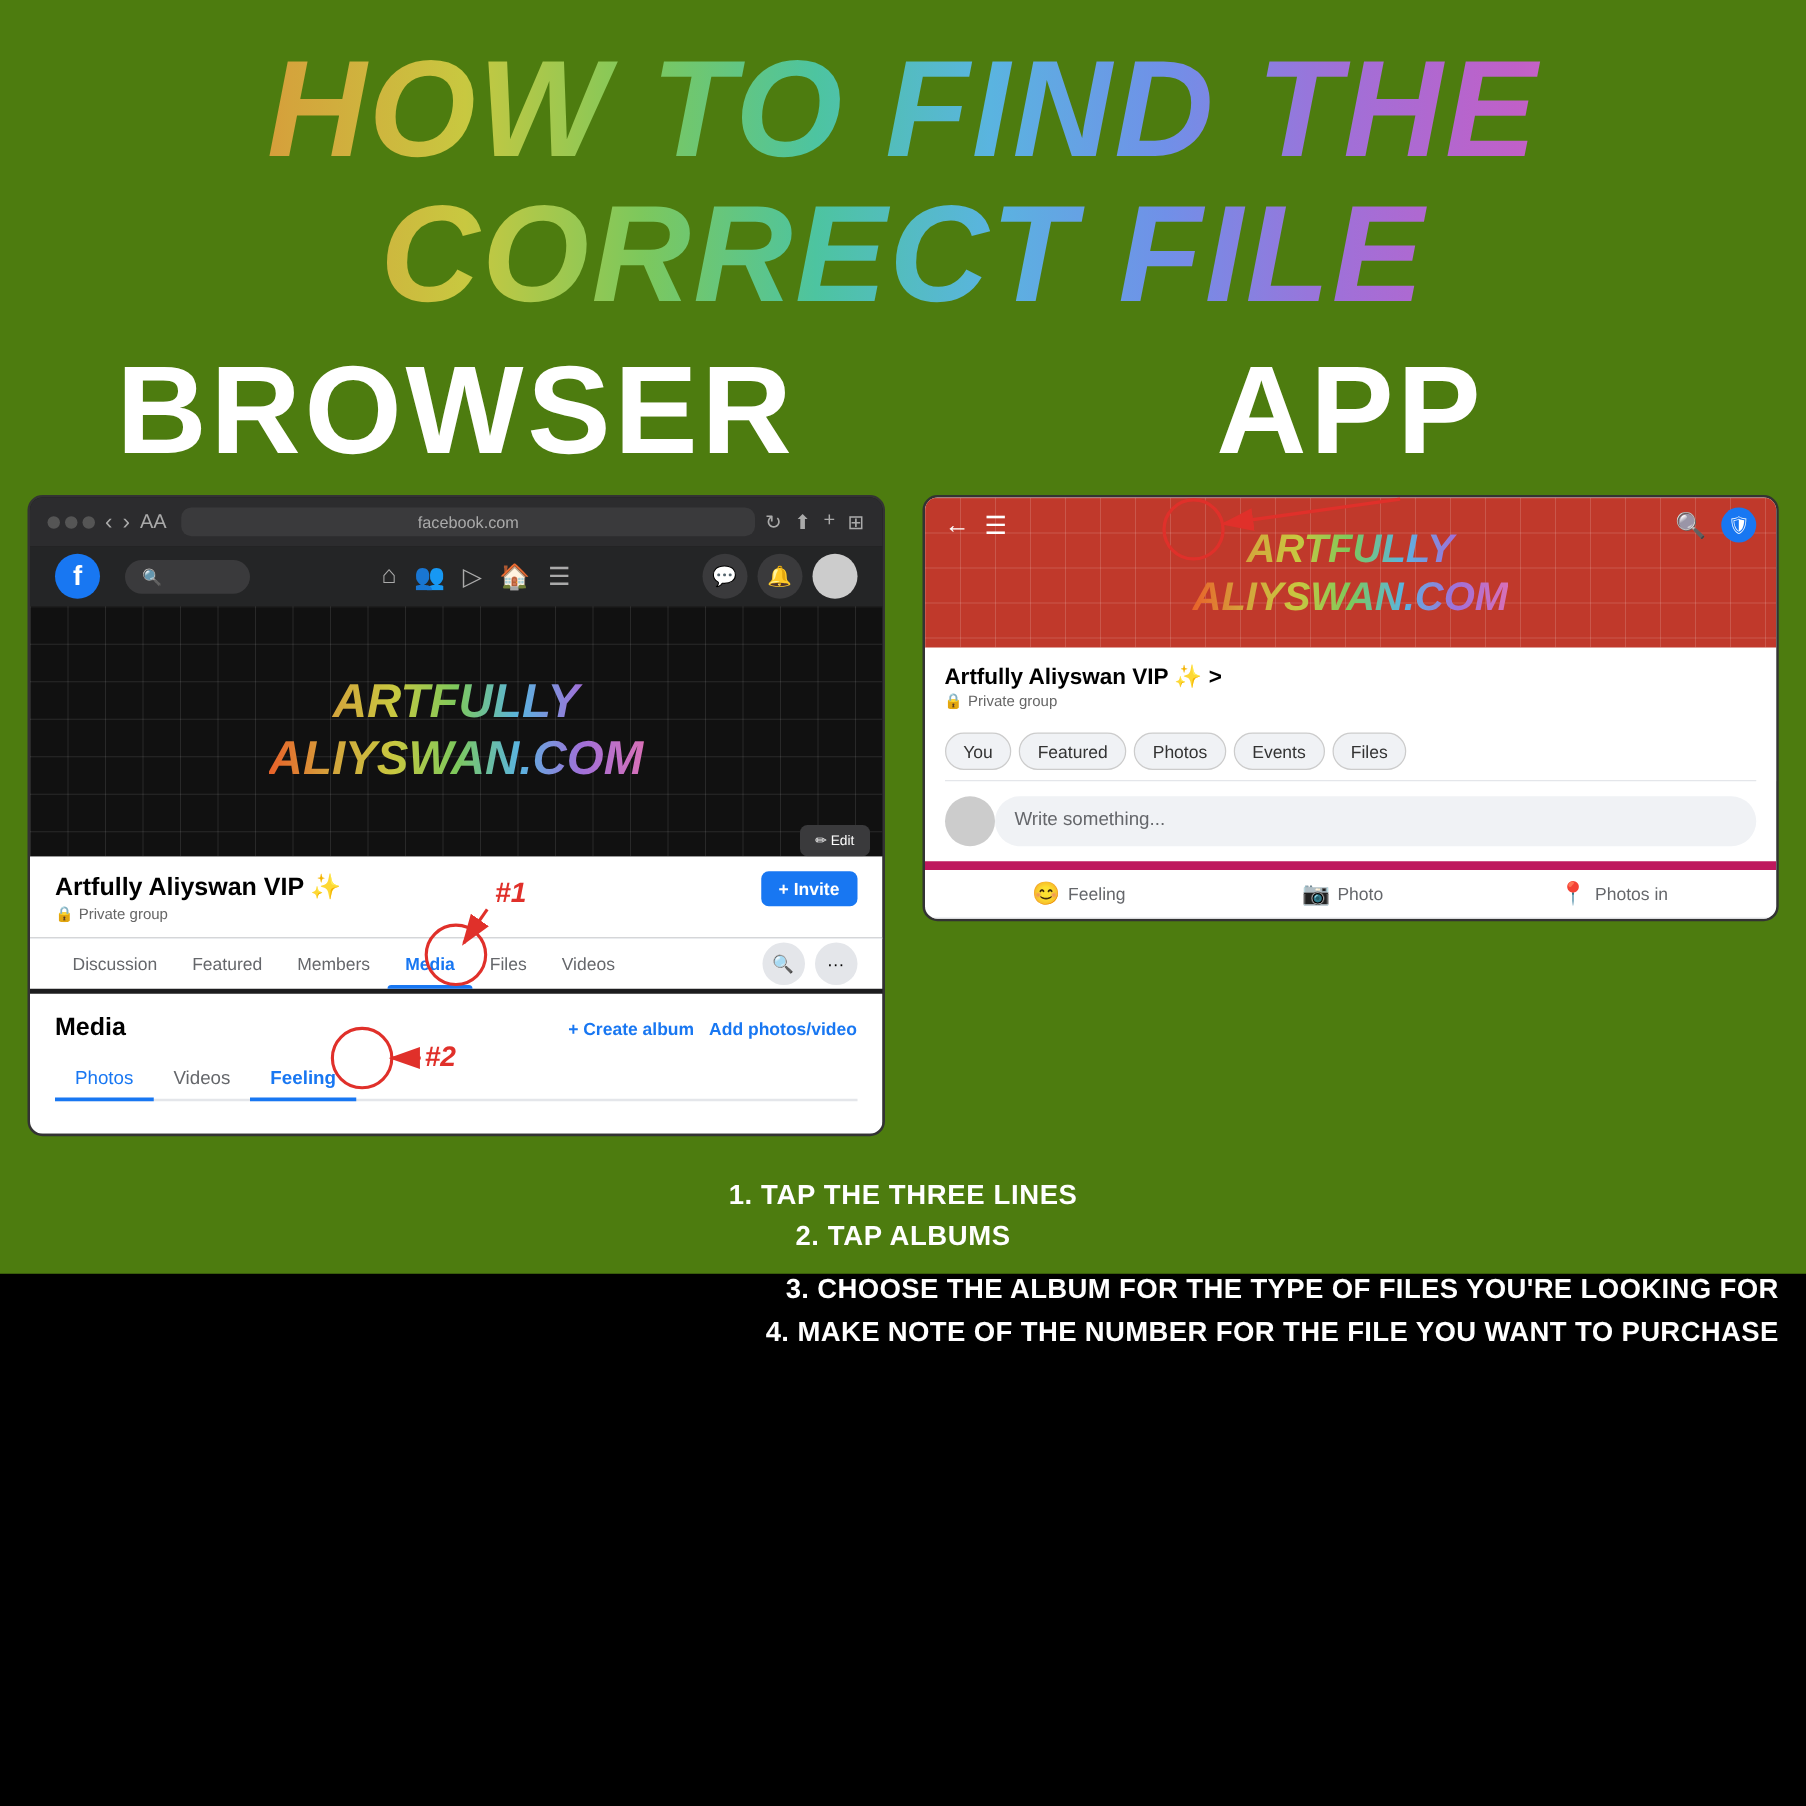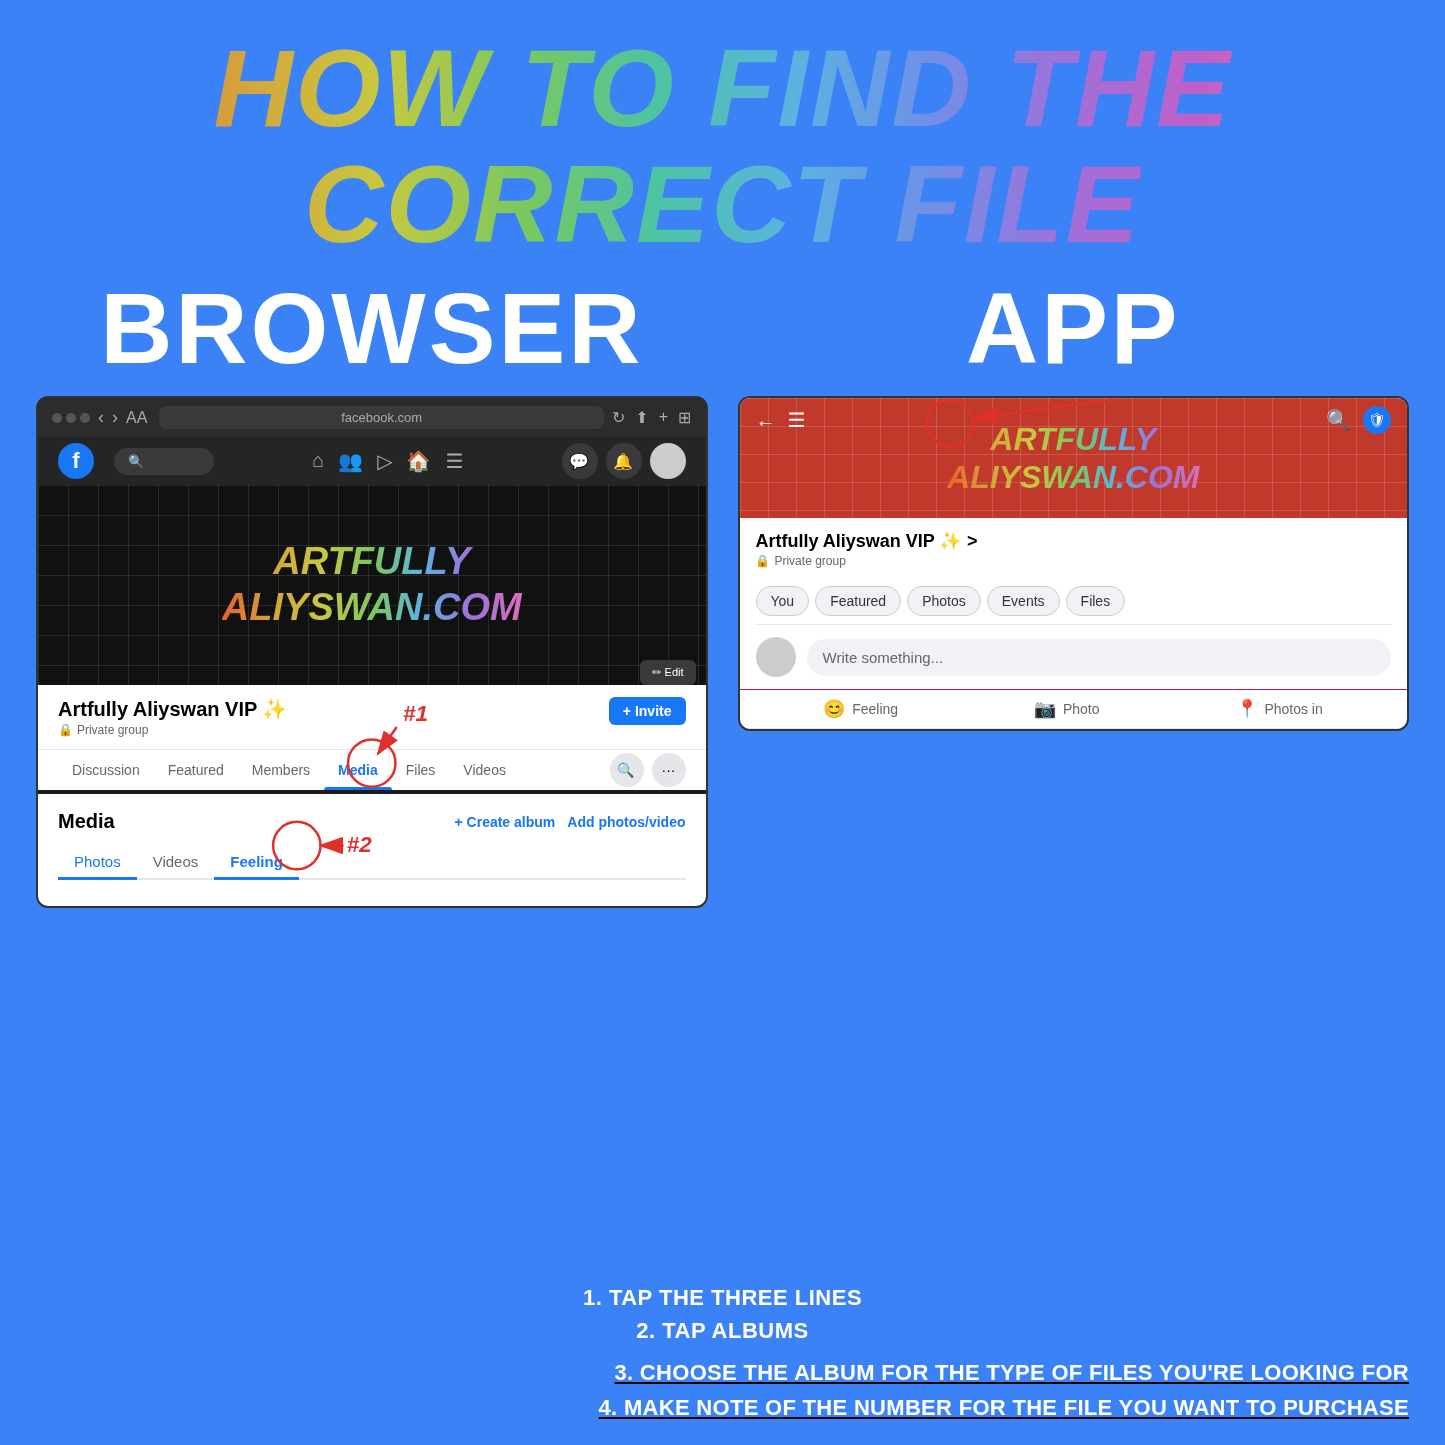--- a/index.html
+++ b/index.html
@@ -6,26 +6,26 @@
     body {
       width: 1445px;
       height: 1445px;
       background: #000;
       font-family: Arial, sans-serif;
       overflow: hidden;
     }
 
     .main-container {
       width: 1445px;
-      height: 1445px;
-      background: #3b82f6;
+      height: 1019px;
+      background: #4d7c0f;
       display: flex;
       flex-direction: column;
       align-items: center;
-      padding: 30px 36px 20px;
+      padding: 30px 22px 20px;
     }
 
     
     .title-row {
       width: 100%;
       text-align: center;
       margin-bottom: 10px;
     }
 
     .title-text {
@@ -484,23 +484,22 @@
       border-radius: 20px;
       font-size: 14px;
       color: #333;
       white-space: nowrap;
       background: #f0f2f5;
     }
 
     .app-post-area {
       padding: 12px 16px;
       display: flex;
-      align-items: center;
-      gap: 11px;
-      border-bottom: 1px solid #be185d;
+      gap: 0;
+      border-bottom: 7px solid #be185d;
     }
 
     .app-avatar {
       width: 40px;
       height: 40px;
       background: #ccc;
       border-radius: 50%;
     }
 
     .app-post-input {

